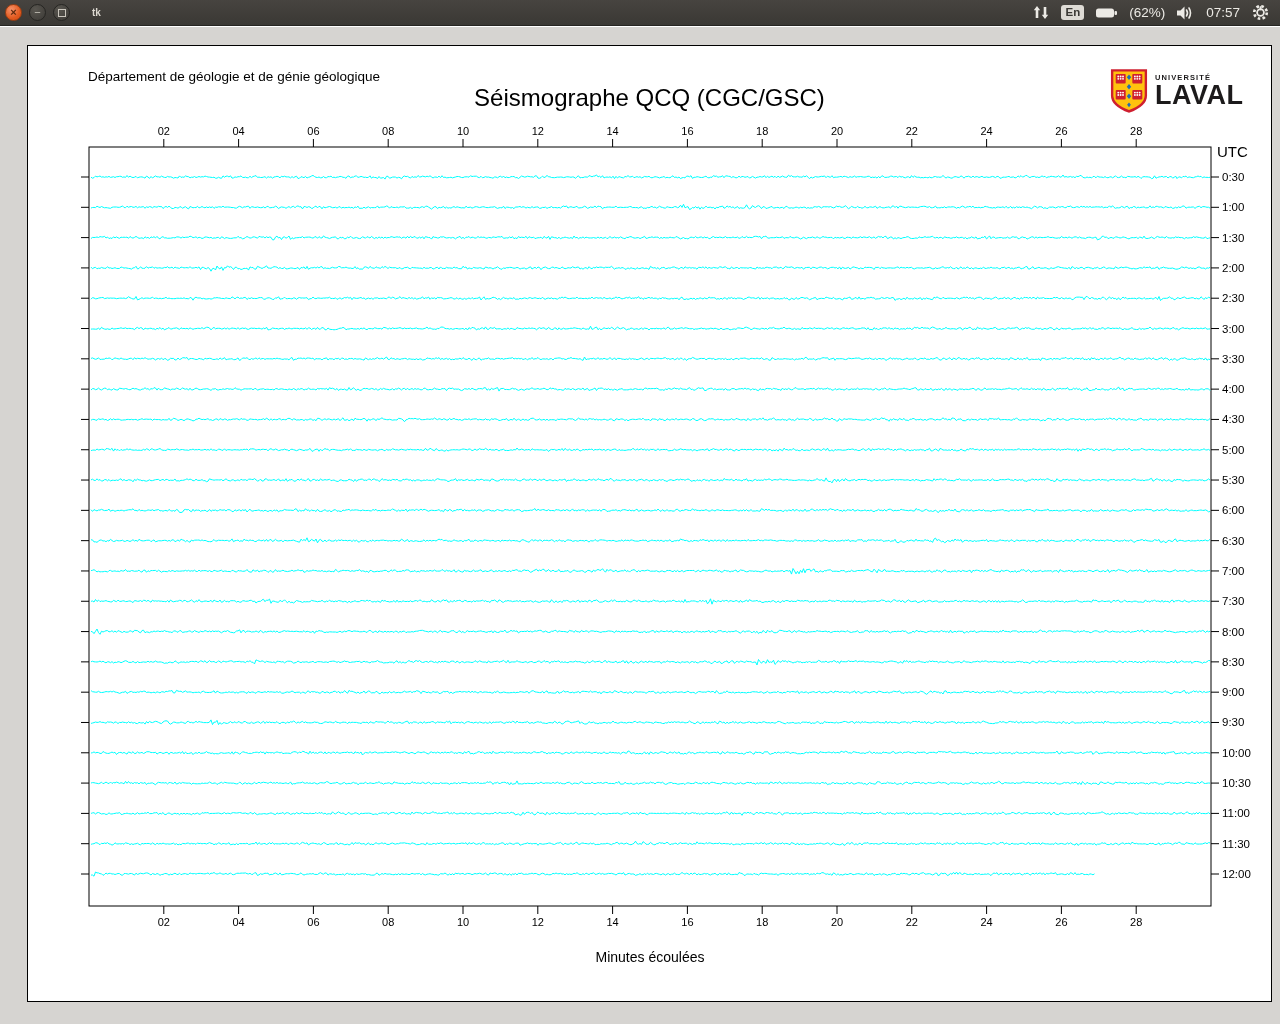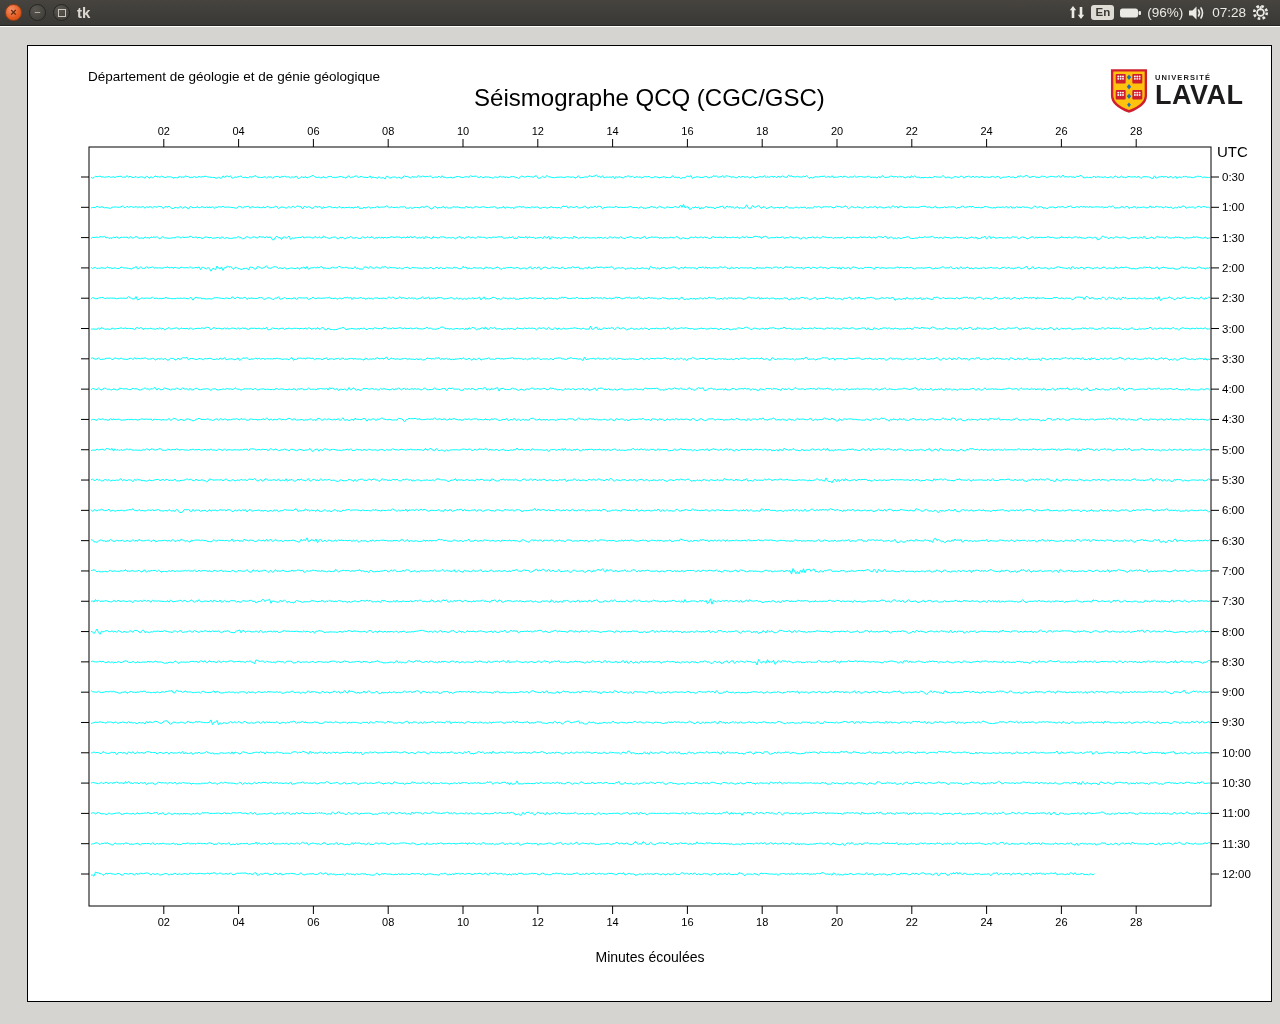--- a/index.html
+++ b/index.html
@@ -9,22 +9,22 @@
     background:linear-gradient(#474440,#3a3834);border-bottom:1px solid #262522;
     display:flex;align-items:center;box-sizing:border-box;}
   .winbtns{display:flex;align-items:center;gap:7px;margin-left:5px;}
   .wbtn{width:17px;height:17px;border-radius:50%;display:flex;align-items:center;
     justify-content:center;box-sizing:border-box;cursor:default;}
   .wbtn.close{background:radial-gradient(circle at 35% 30%,#f6926a,#e25a1f 60%,#cf4d18);
     border:1px solid #9a3d12;color:#5e2a0e;font-size:11px;font-weight:bold;line-height:1;}
   .wbtn.gray{background:radial-gradient(circle at 35% 30%,#595650,#3c3a36);
     border:1px solid #262522;color:#c9c5bc;font-size:11px;line-height:1;}
   .wbtn .sq{width:6px;height:6px;border:1.5px solid #c9c5bc;display:block;}
-  .wtitle{color:#dcd8d0;font-size:15px;font-weight:bold;margin-left:7px;text-align:center;}
-  .tray{margin-left:auto;display:flex;align-items:center;gap:5px;padding-right:10px;
+  .wtitle{color:#dcd8d0;font-size:10px;font-weight:bold;margin-left:22px;text-align:center;}
+  .tray{margin-left:auto;display:flex;align-items:center;gap:11px;padding-right:10px;
     color:#eceae5;font-size:13.5px;}
   .kbd{background:#dedbd5;color:#3a3834;font-size:11.5px;font-weight:bold;
     padding:1px 4px;border-radius:3px;line-height:1.2;}
   .tray svg{display:block;}
   
   .desktop{position:absolute;left:0;top:27px;width:1280px;height:998px;background:#d6d4d1;}
   .page{position:absolute;left:27px;top:18px;width:1245px;height:957px;
     background:#ffffff;border:1px solid #000;box-sizing:border-box;}
   .addr{position:absolute;left:60px;top:21px;font-size:13.5px;line-height:19px;color:#000;}
   .chart-title{position:absolute;left:0;top:38px;width:100%;text-align:center;
@@ -55,27 +55,27 @@
   <div class="tray">
     <svg width="18" height="17" viewBox="0 0 18 17">
       <path d="M5 2 L8.2 6.2 H6.3 V14 H3.7 V6.2 H1.8 Z" fill="#eceae5"></path>
       <path d="M13 15 L9.8 10.8 H11.7 V3 H14.3 V10.8 H16.2 Z" fill="#eceae5"></path>
     </svg>
     <span class="kbd">En</span>
     <svg width="23" height="16" viewBox="0 0 23 16">
       <rect x="1" y="3.5" width="18" height="9" rx="2.5" fill="#eceae5"></rect>
       <rect x="19.5" y="6" width="2.5" height="4" rx="1" fill="#eceae5"></rect>
     </svg>
-    <span>(96%)</span>
+    <span>(62%)</span>
     <svg width="19" height="16" viewBox="0 0 19 16">
       <polygon points="1,5.5 4.5,5.5 8.5,1.5 8.5,14.5 4.5,10.5 1,10.5" fill="#eceae5"></polygon>
       <path d="M10.5 5 Q12.5 8 10.5 11" stroke="#eceae5" stroke-width="1.6" fill="none" stroke-linecap="round"></path>
       <path d="M13 3 Q16 8 13 13" stroke="#eceae5" stroke-width="1.6" fill="none" stroke-linecap="round"></path>
     </svg>
-    <span>07:28</span>
+    <span>07:57</span>
     <svg width="19" height="19" viewBox="0 0 19 19">
       <circle cx="9.5" cy="9.5" r="6.3" fill="none" stroke="#eceae5" stroke-width="2.6" stroke-dasharray="2.6 2.35"></circle>
       <circle cx="9.5" cy="9.5" r="3.4" fill="none" stroke="#eceae5" stroke-width="1.8"></circle>
       <rect x="8.6" y="3.2" width="1.8" height="4.2" fill="#eceae5"></rect>
     </svg>
   </div>
 </div>
 
 <div class="desktop">
   <div class="page">

